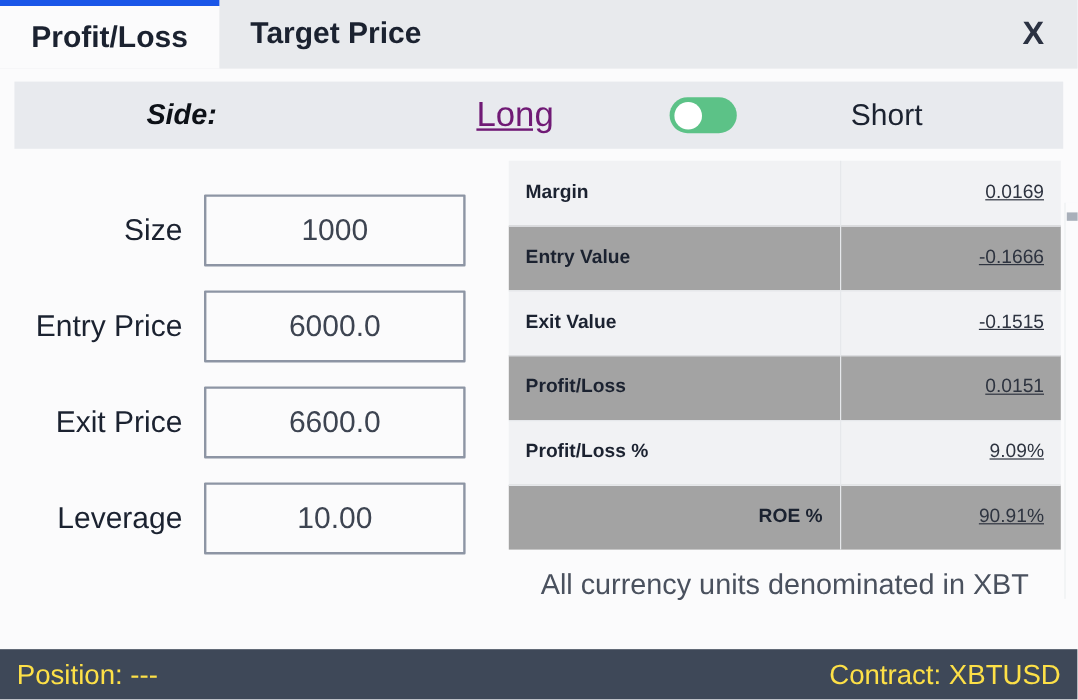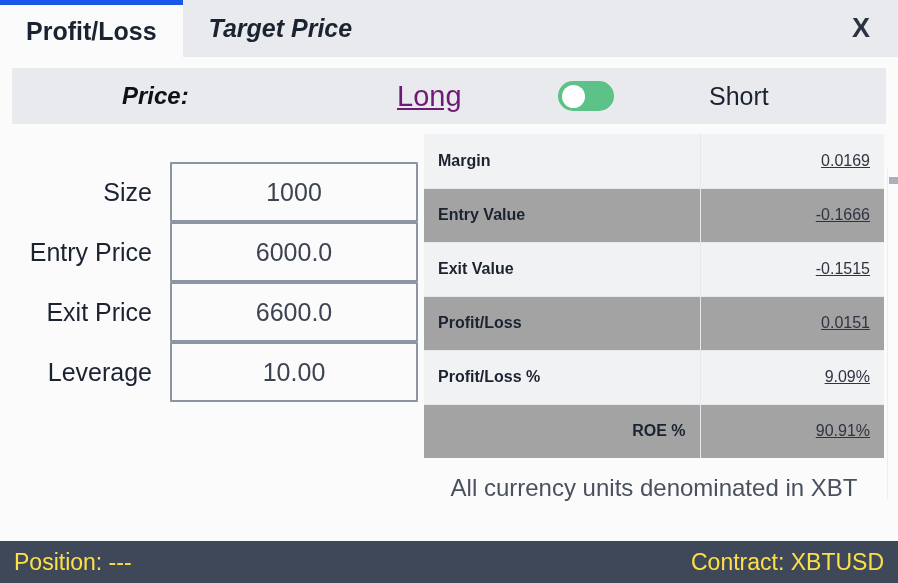--- a/index.html
+++ b/index.html
@@ -51,21 +51,20 @@
 
   .tab.active {
     background: #fbfbfc;
     border-top: 5px solid #1a56e8;
     font-weight: bold;
     padding-top: 0px;
   }
 
   .tab:not(.active) {
     font-weight: bold;
-    font-style: italic;
   }
 
   .tab-spacer { flex: 1 1 auto; background: #e8eaed; }
 
   .close-btn {
     width: 62px;
     display: flex;
     align-items: center;
     justify-content: center;
     font-size: 27px;
@@ -141,38 +140,39 @@
     padding-top: 10px;
   }
 
   
   .form-col {
     width: 418px;
     flex: 0 0 418px;
     padding-top: 28px;
     display: flex;
     flex-direction: column;
+    gap: 20px;
   }
 
   .field-row {
     display: flex;
     align-items: center;
     height: 60px;
   }
 
   .field-label {
     width: 170px;
     text-align: right;
     padding-right: 18px;
     font-size: 25px;
     color: #1b2230;
   }
 
   .field-input {
-    width: 248px;
+    width: 218px;
     height: 60px;
     border: 2px solid #8d95a4;
     background: #fbfbfc;
     font-family: "Liberation Sans", sans-serif;
     font-size: 25px;
     color: #3d4451;
     text-align: center;
     border-radius: 1px;
     outline: none;
   }
@@ -273,21 +273,21 @@
     <div class="tab">
       <span>Target Price</span>
     </div>
     <div class="tab-spacer"></div>
     <div class="close-btn">
       <span>X</span>
     </div>
   </div>
 
   <div class="side-row">
-    <span class="side-label">Price:</span>
+    <span class="side-label">Side:</span>
     <span class="side-long">Long</span>
     <div class="side-toggle">
       <div class="knob"></div>
     </div>
     <span class="side-short">Short</span>
   </div>
 
   <div class="main">
 
     <div class="form-col">

